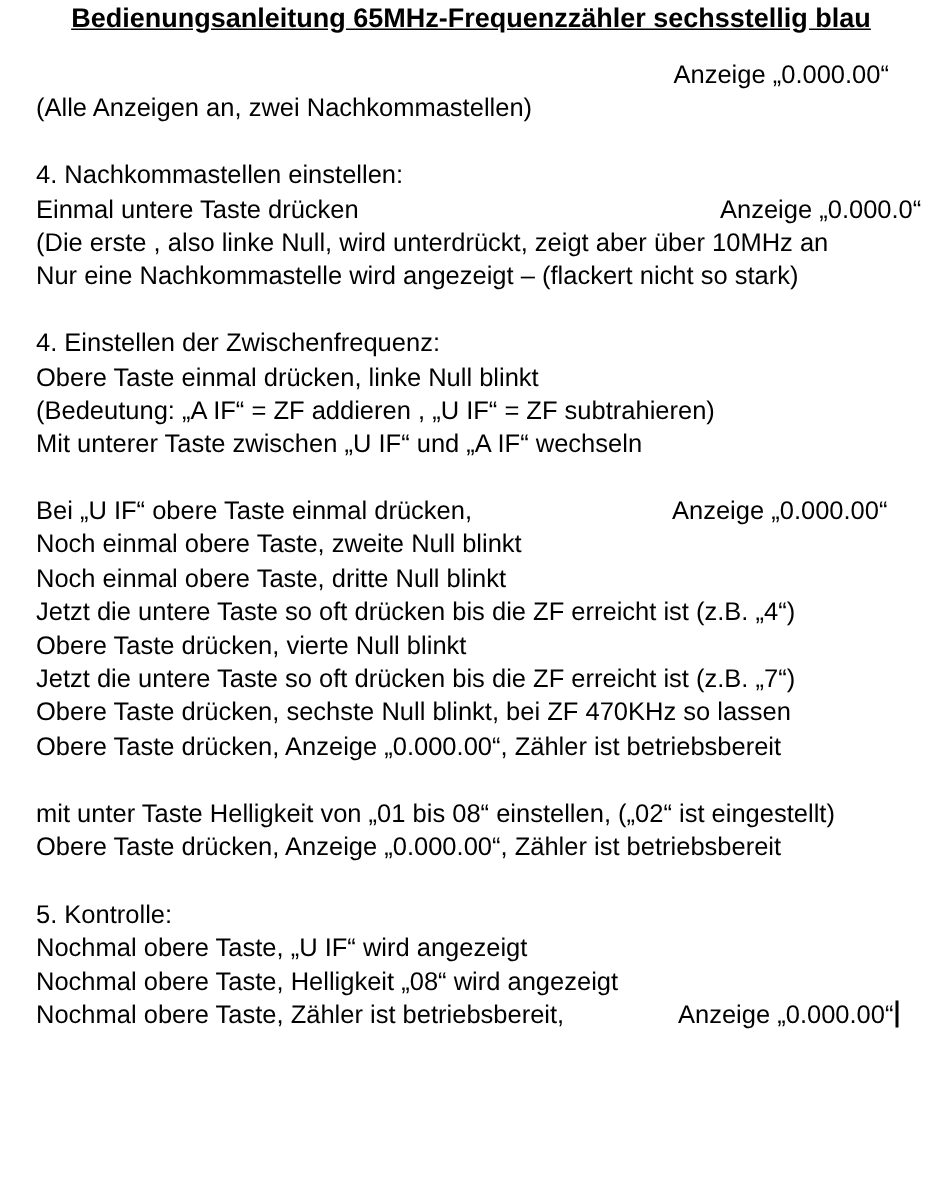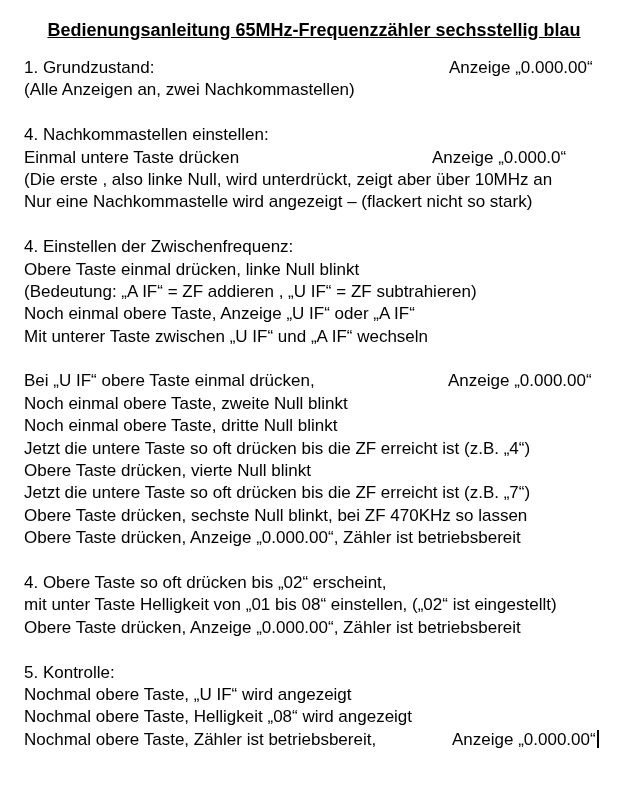--- a/index.html
+++ b/index.html
@@ -11,21 +11,21 @@
     position: relative;
     width: 624px;
     height: 801px;
     background: #ffffff;
     color: #000000;
     font-family: "Liberation Sans", "DejaVu Sans", sans-serif;
     font-size: 17px;
     line-height: 22.4px;
     overflow: hidden;
     box-sizing: border-box;
-    padding: 18px 20px 0 24px;
+    padding: 0 20px 0 24px;
   }
   .title {
     font-size: 18px;
     font-weight: bold;
     text-decoration: underline;
     text-align: center;
     margin: 0 0 14px 0;
     line-height: 25px;
     white-space: nowrap;
   }
@@ -36,42 +36,41 @@
     position: relative;
     height: 22.4px;
     white-space: nowrap;
   }
   .rightval {
     position: absolute;
     top: 0;
     white-space: nowrap;
   }
   .rv-449 { left: 425px; }
-  .rv-458 { left: 408px; }
+  .rv-458 { left: 456px; }
   .rv-448 { left: 424px; }
   .rv-452 { left: 428px; }
   .caret {
     display: inline-block;
     width: 2px;
     height: 18px;
     background: #000000;
     vertical-align: -3px;
     margin-left: 1px;
   }
 </style>
 </head>
 <body>
 
 <div class="page">
 
   <h1 class="title">Bedienungsanleitung 65MHz-Frequenzzähler sechsstellig blau</h1>
 
   <div class="section">
     <div class="line">
-      <span>1. Grundzustand:</span>
       <span class="rightval rv-449"><span>Anzeige „0.000.00“</span></span>
     </div>
     <div class="line">
       <span>(Alle Anzeigen an, zwei Nachkommastellen)</span>
     </div>
   </div>
 
   <div class="section">
     <div class="line">
       <span>4. Nachkommastellen einstellen:</span>
@@ -90,23 +89,20 @@
 
   <div class="section">
     <div class="line">
       <span>4. Einstellen der Zwischenfrequenz:</span>
     </div>
     <div class="line">
       <span>Obere Taste einmal drücken, linke Null blinkt</span>
     </div>
     <div class="line">
       <span>(Bedeutung: „A IF“ = ZF addieren , „U IF“ = ZF subtrahieren)</span>
-    </div>
-    <div class="line">
-      <span>Noch einmal obere Taste, Anzeige „U IF“ oder „A IF“</span>
     </div>
     <div class="line">
       <span>Mit unterer Taste zwischen „U IF“ und „A IF“ wechseln</span>
     </div>
   </div>
 
   <div class="section">
     <div class="line">
       <span>Bei „U IF“ obere Taste einmal drücken,</span>
       <span class="rightval rv-448"><span>Anzeige „0.000.00“</span></span>
@@ -129,23 +125,20 @@
     <div class="line">
       <span>Obere Taste drücken, sechste Null blinkt, bei ZF 470KHz so lassen</span>
     </div>
     <div class="line">
       <span>Obere Taste drücken, Anzeige „0.000.00“, Zähler ist betriebsbereit</span>
     </div>
   </div>
 
   <div class="section">
     <div class="line">
-      <span>4. Obere Taste so oft drücken bis „02“ erscheint,</span>
-    </div>
-    <div class="line">
       <span>mit unter Taste Helligkeit von „01 bis 08“ einstellen, („02“ ist eingestellt)</span>
     </div>
     <div class="line">
       <span>Obere Taste drücken, Anzeige „0.000.00“, Zähler ist betriebsbereit</span>
     </div>
   </div>
 
   <div class="section">
     <div class="line">
       <span>5. Kontrolle:</span>

